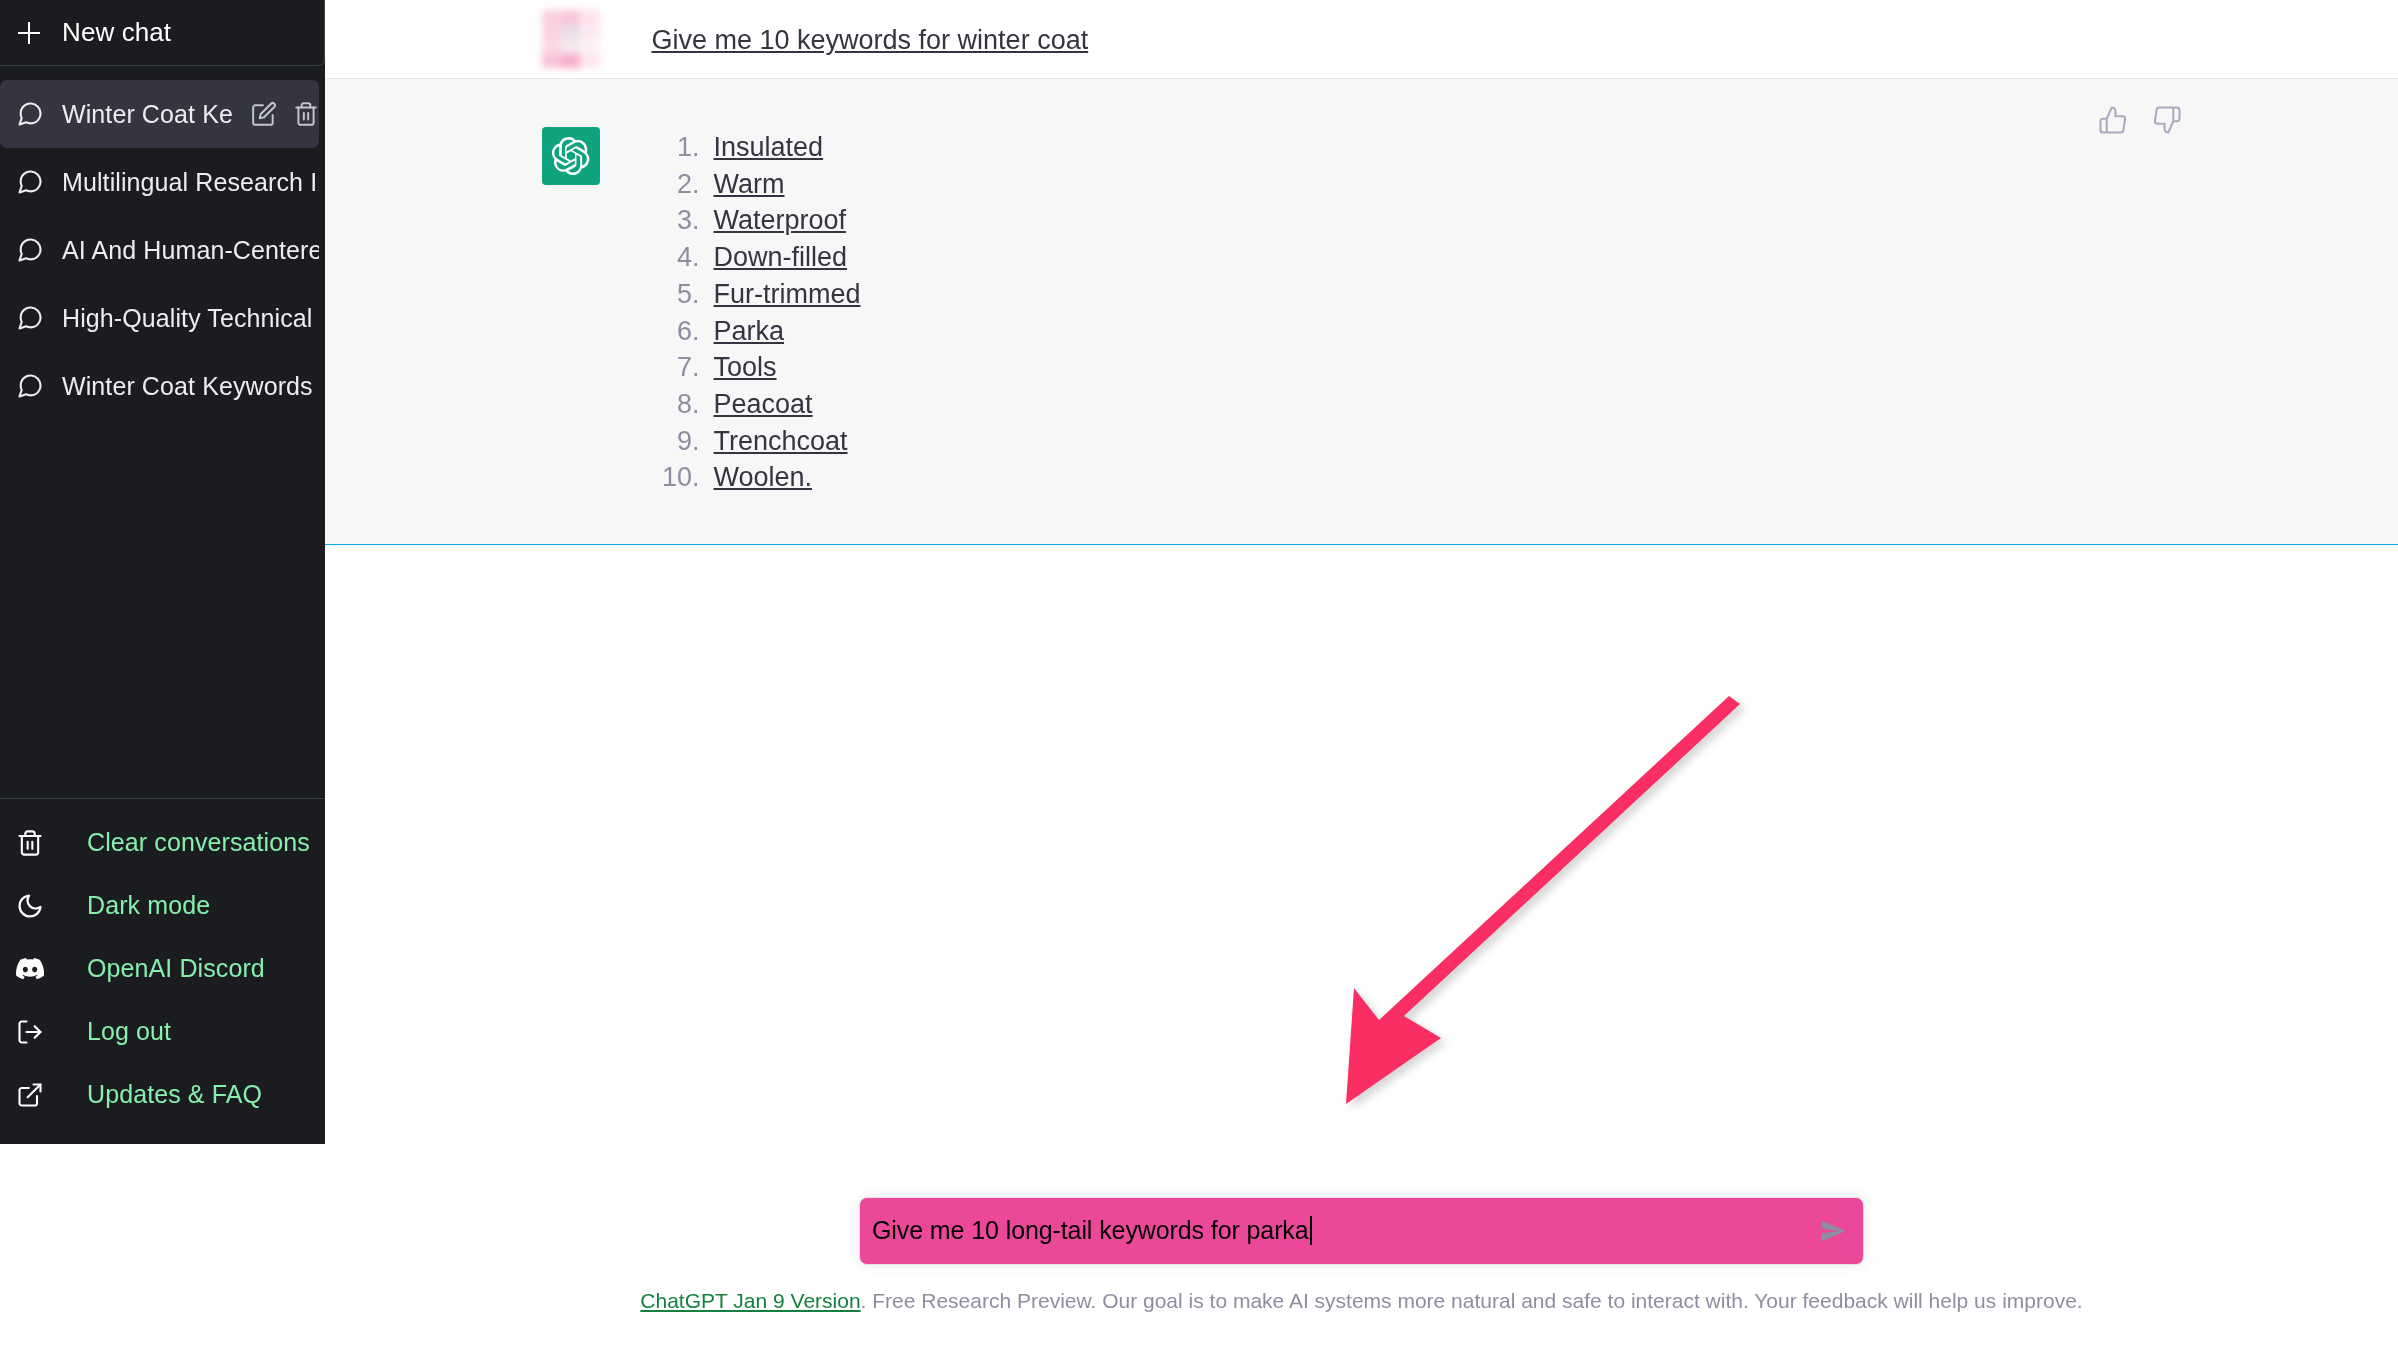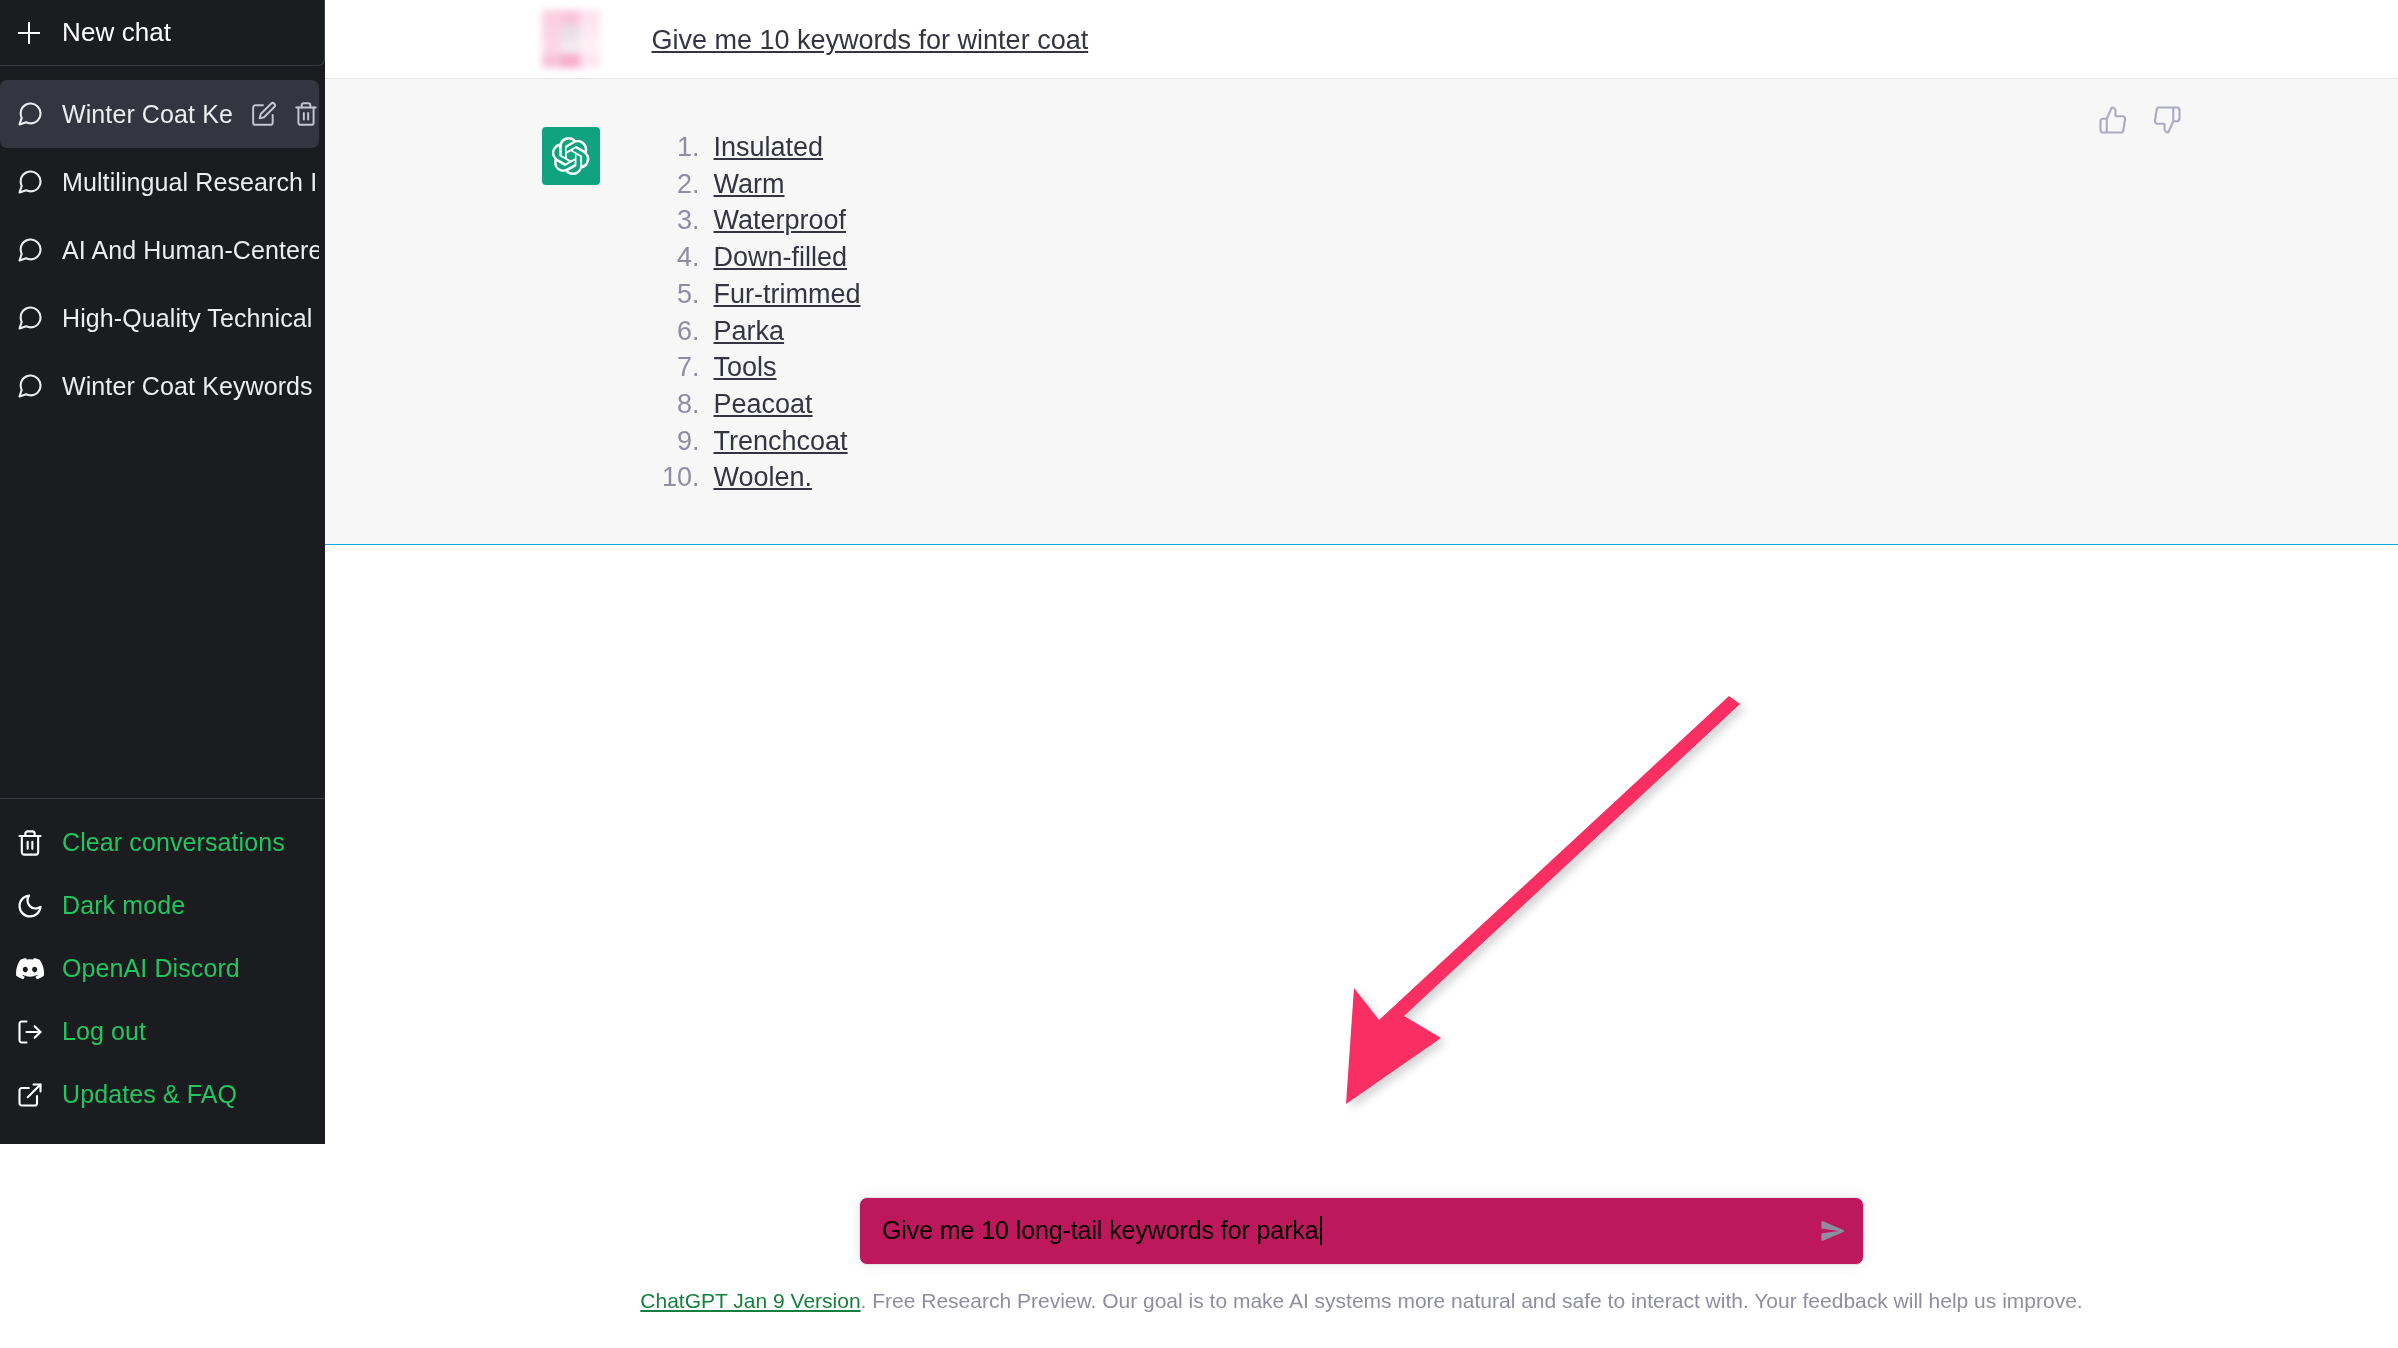--- a/index.html
+++ b/index.html
@@ -53,22 +53,22 @@
   .conv .title {
     font-size: 25px; font-weight: 400; letter-spacing: .1px;
     overflow: hidden; text-overflow: clip; flex: 0 1 auto;
   }
   .conv .acts { display: flex; align-items: center; gap: 16px; margin-left: 18px; flex: 0 0 auto; }
   .conv .acts svg { display: block; width: 26px; height: 26px; }
 
   .sidefoot { border-top: 1px solid #3b3d44; padding: 12px 0 18px 0; flex: 0 0 auto; }
   .footitem {
     height: 63px; display: flex; align-items: center;
-    padding: 0 0 0 16px; color: #22c55e; border-radius: 7px;
-    margin-right: 6px; cursor: pointer; white-space: nowrap;
+    padding: 0 0 0 16px; color: #86efac; border-radius: 7px;
+    margin-right: 6px; cursor: pointer; white-space: nowrap; gap: 25px;
   }
   .footitem .ico { width: 28px; height: 28px; flex: 0 0 28px; margin-right: 18px; }
   .footitem .ico svg { display: block; width: 28px; height: 28px; }
   .footitem .lbl { font-size: 25px; letter-spacing: .1px; }
 
   
   .main {
     flex: 1 1 auto; height: 1348px; position: relative;
     background: #ffffff; display: flex; flex-direction: column;
   }
@@ -113,24 +113,24 @@
   .feedback { position: absolute; right: 30px; top: 26px; display: flex; gap: 24px; }
   .feedback svg { width: 30px; height: 30px; display: block; }
 
   
   .composer-wrap {
     position: absolute; left: 0; right: 0; bottom: 0;
     padding-bottom: 18px; background: transparent;
   }
   .composer {
     width: 1005px; margin: 0 auto;
-    background: #be185d; border: 1px solid #e4e4e7; border-radius: 8px;
+    background: #ec4899; border: 1px solid #e4e4e7; border-radius: 8px;
     box-shadow: 0 0 14px rgba(0,0,0,.09);
     height: 68px; display: flex; align-items: center;
-    padding: 0 58px 0 22px; position: relative;
+    padding: 0 58px 0 12px; position: relative;
   }
   .composer .val {
     font-size: 25px; color: #000000; white-space: nowrap;
     line-height: 1; letter-spacing: -.1px;
   }
   .caret { display: inline-block; width: 2px; height: 29px; background: #000; vertical-align: -6px; margin-left: 1px; }
   .sendbtn { position: absolute; right: 16px; top: 50%; transform: translateY(-50%); cursor: pointer; }
   .sendbtn svg { width: 28px; height: 28px; display: block; }
 
   .footer {

